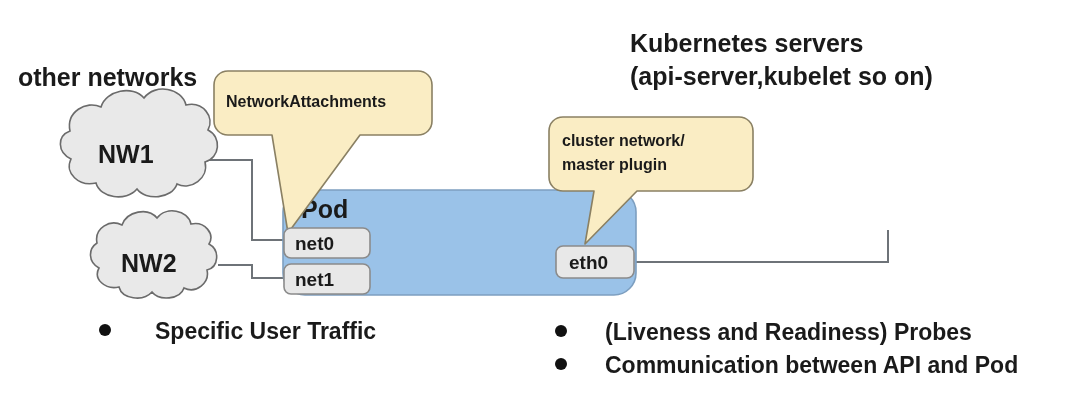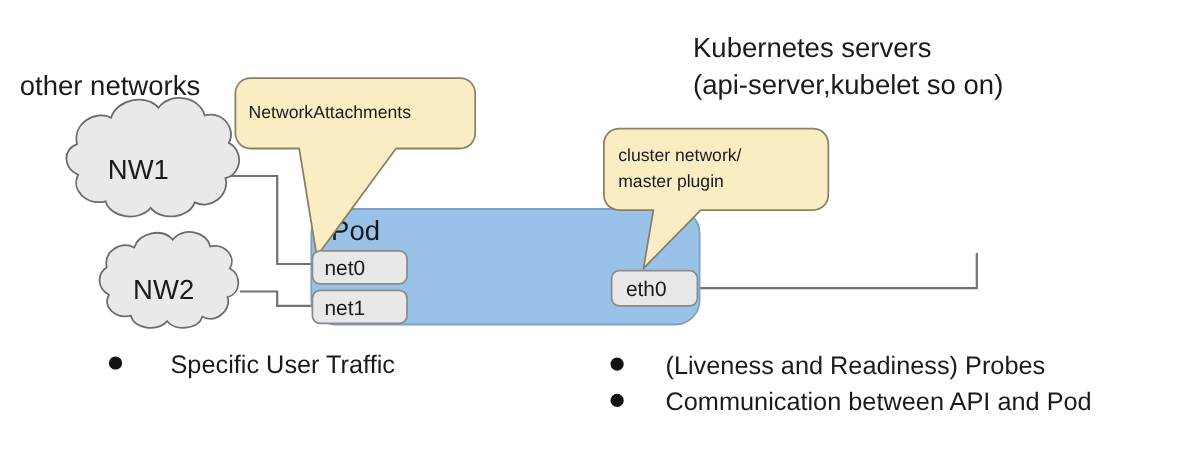--- a/index.html
+++ b/index.html
@@ -11,20 +11,21 @@
   body {
     font-family: "Liberation Sans", sans-serif;
     -webkit-font-smoothing: antialiased;
   }
   #stage {
     position: relative;
     width: 1076px;
     height: 412px;
     background: #ffffff;
     overflow: hidden;
+    font-weight: bold;
   }
   #diagram-svg {
     position: absolute;
     left: 0;
     top: 0;
     width: 1080px;
     height: 412px;
   }
   .txt {
     fill: #1a1a1a;

